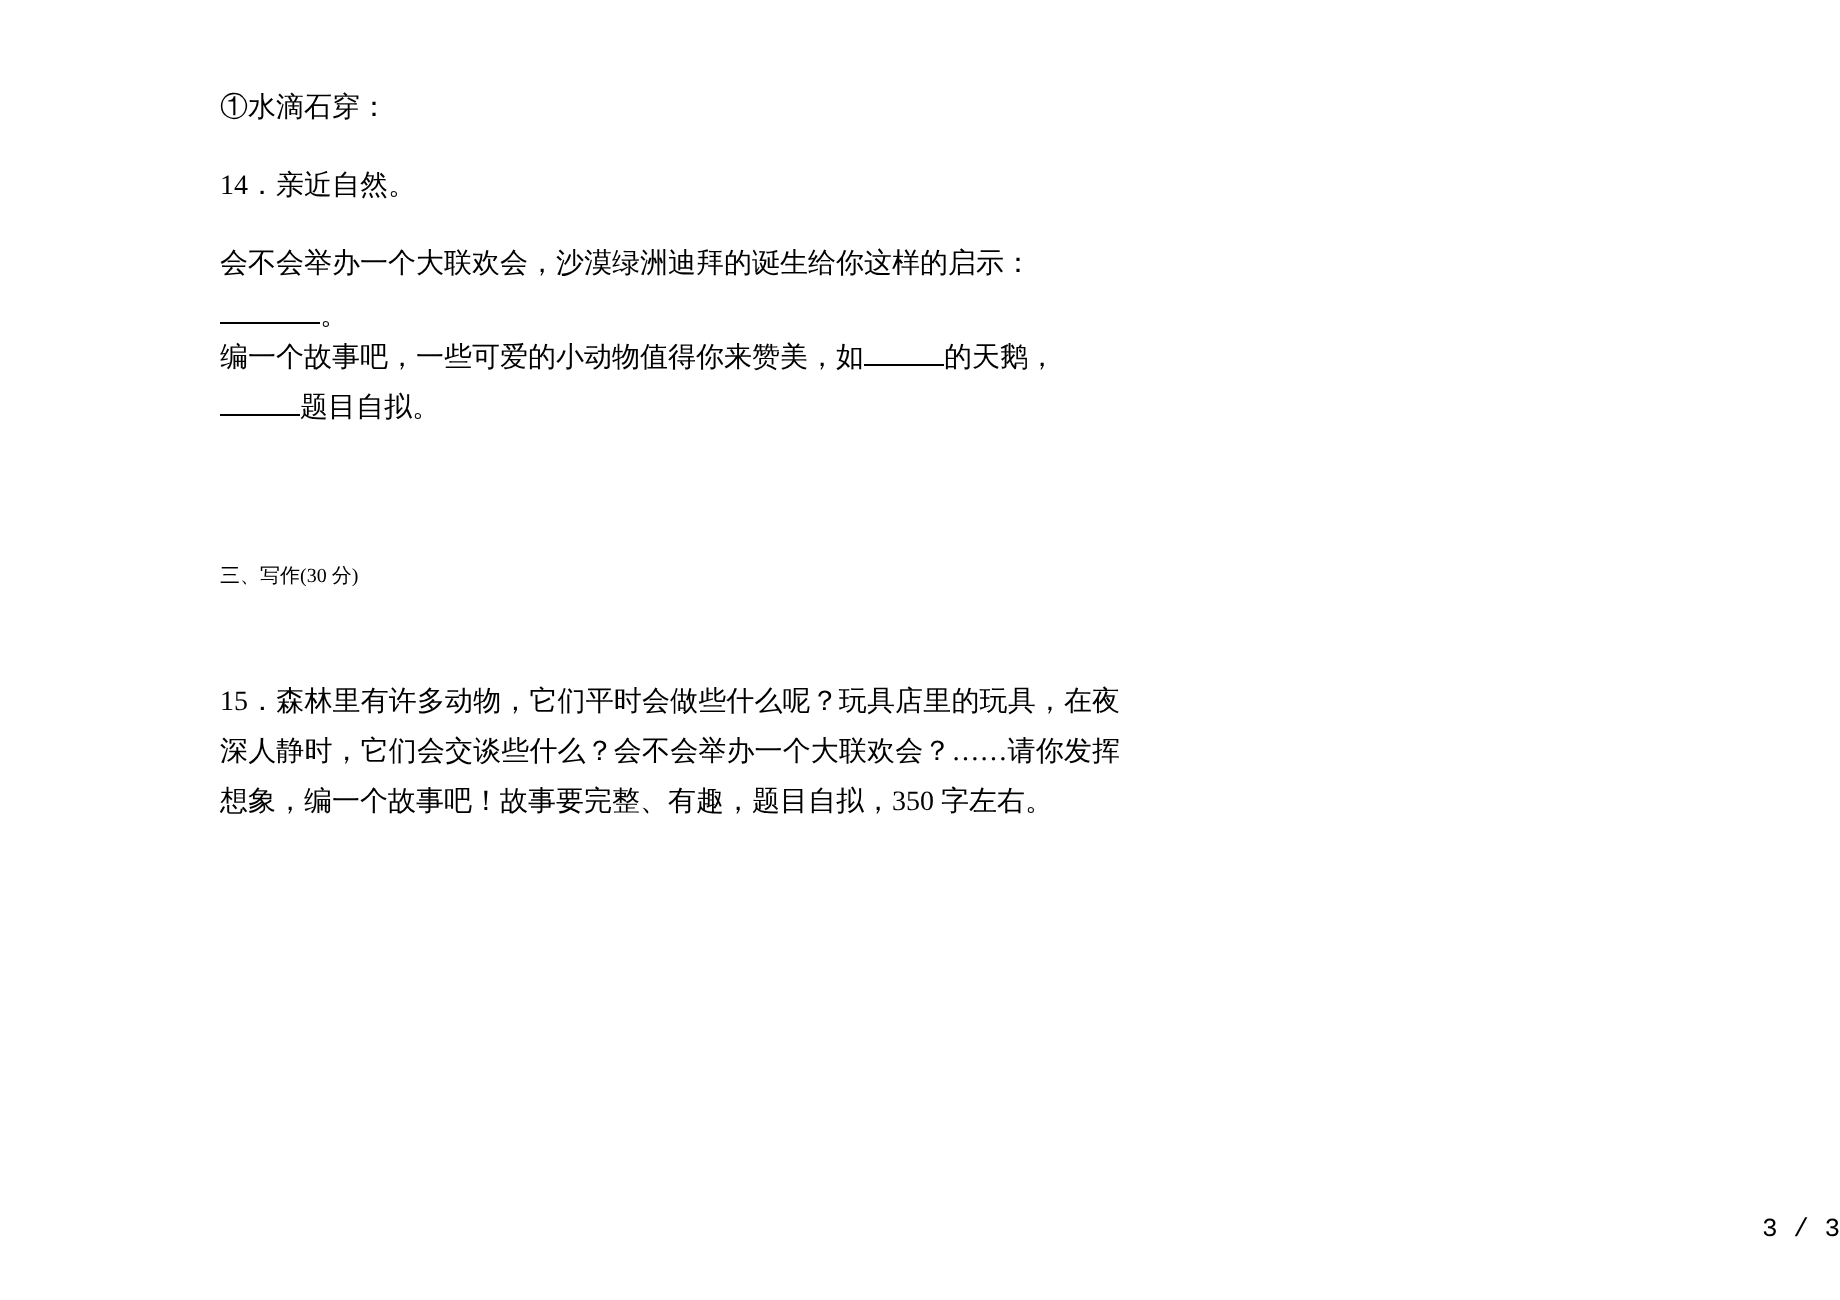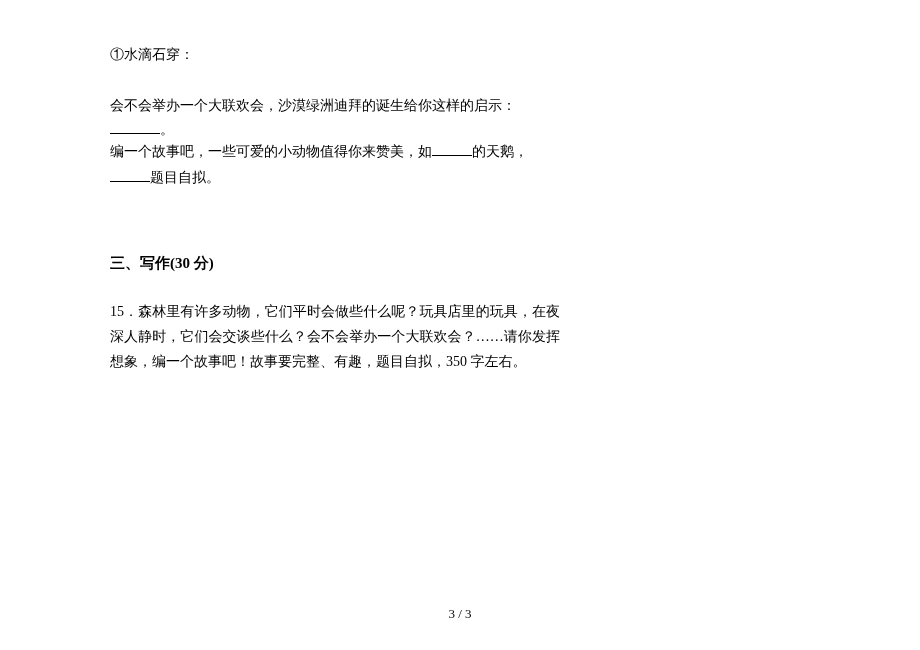--- a/index.html
+++ b/index.html
@@ -40,49 +40,53 @@
     .blank-short {
       min-width: 40px;
     }
     .section-gap {
       height: 12px;
     }
     .section-gap-large {
       height: 32px;
     }
     .section-heading {
-      font-weight: bold;
-      font-size: 15px;
+      font-weight: normal;
+      font-size: 10px;
       margin-top: 30px;
-      margin-bottom: 26px;
+      margin-bottom: 44px;
     }
     .page-number {
       position: absolute;
       bottom: 28px;
       left: 0;
       width: 920px;
-      text-align: center;
+      text-align: right;
       font-size: 13px;
+      font-family: Liberation Mono, monospace;
     }
   </style>
 </head>
 <body>
 
 <div class="page">
 
 
 
   <div class="section-gap"></div>
 
   <div class="line">
     <span>①水滴石穿：</span>
   </div>
 
   <div class="section-gap"></div>
 
+  <div class="line">
+    <span>14．</span><span>亲近自然。</span>
+  </div>
 
   <div class="section-gap"></div>
 
   <div class="line">
     <span>会不会举办一个大联欢会，沙漠绿洲迪拜的诞生给你这样的启示：</span>
   </div>
   <div>
     <span class="blank" style="min-width:50px"></span><span>。</span>
   </div>
 

